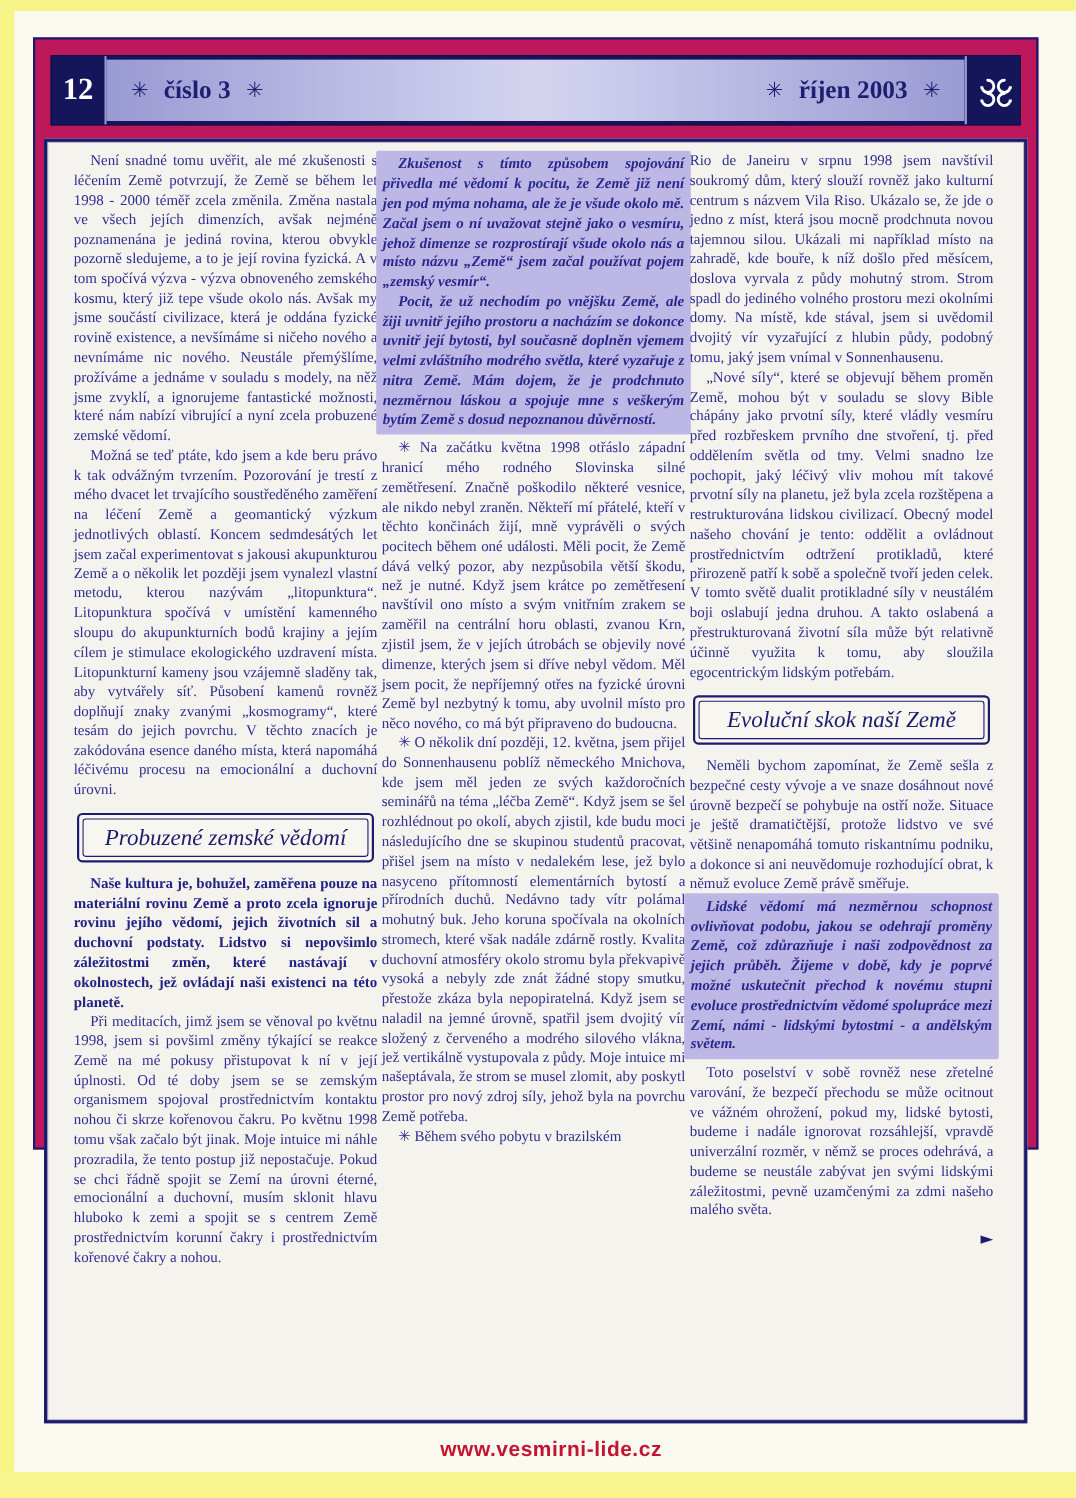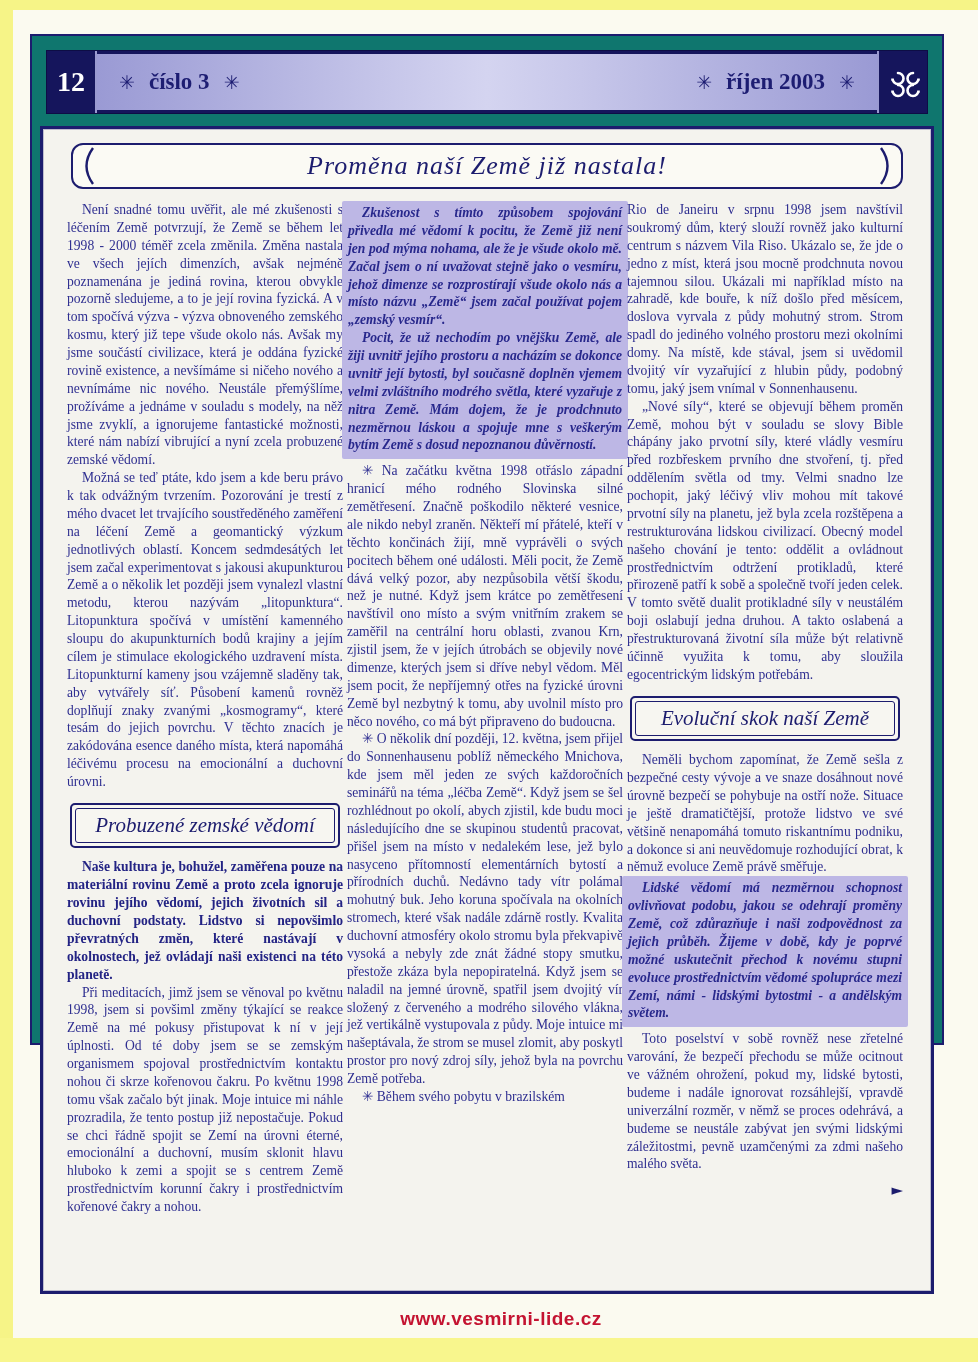--- a/index.html
+++ b/index.html
@@ -10,21 +10,21 @@
   }
   
   .strip { position:absolute; background:#f6f487; }
   .strip-top { left:0; top:0; width:978px; height:10px; }
   .strip-left { left:0; top:0; width:13px; height:1362px; }
   .strip-bottom { left:0; top:1338px; width:978px; height:24px; background:#f8f68d; }
 
   
   .page-frame {
     position:absolute; left:30px; top:34px; width:914px; height:1011px;
-    border:2px solid #1c1c6e; background:#0f766e;
+    border:2px solid #1c1c6e; background:#be185d;
   }
 
   
   .masthead-bar {
     margin:14px 14px 0 14px; height:64px; background:#15155c;
     display:flex; align-items:stretch; border:1px solid #0d0d45;
   }
   .page-num-box {
     width:50px; display:flex; align-items:center; justify-content:center;
     background:#15155c; border-right:2px solid #9a9ad0;
@@ -133,36 +133,27 @@
           <path d="M29 8 a5.5 5.5 0 1 0 5.5 5.5 V 15"></path>
           <path d="M14 20 a5.5 5.5 0 1 1 -5.5 5.5 V 27"></path>
           <path d="M29 20 a5.5 5.5 0 1 0 5.5 5.5 V 27"></path>
         </g>
       </svg>
     </div>
   </div>
 
   <div class="content-frame">
 
-    <div class="banner">
-      <svg class="banner-cap cap-left" width="18" height="38" viewBox="0 0 18 38">
-        <path d="M15 1 Q2 19 15 37" fill="none" stroke="#1c1c6e" stroke-width="2.4"></path>
-      </svg>
-      <div class="banner-text">Proměna naší Země již nastala!</div>
-      <svg class="banner-cap cap-right" width="18" height="38" viewBox="0 0 18 38">
-        <path d="M3 1 Q16 19 3 37" fill="none" stroke="#1c1c6e" stroke-width="2.4"></path>
-      </svg>
-    </div>
 
     <div class="columns" id="columns">
         <div class="col">
           <p class="para">Není snadné tomu uvěřit, ale mé zkušenosti s léčením Země potvrzují, že Země se během let 1998 - 2000 téměř zcela změnila. Změna nastala ve všech jejích dimenzích, avšak nejméně poznamenána je jediná rovina, kterou obvykle pozorně sledujeme, a to je její rovina fyzická. A v tom spočívá výzva - výzva obnoveného zemského kosmu, který již tepe všude okolo nás. Avšak my jsme součástí civilizace, která je oddána fyzické rovině existence, a nevšímáme si ničeho nového a nevnímáme nic nového. Neustále přemýšlíme, prožíváme a jednáme v souladu s modely, na něž jsme zvyklí, a ignorujeme fantastické možnosti, které nám nabízí vibrující a nyní zcela probuzené zemské vědomí.</p>
           <p class="para">Možná se teď ptáte, kdo jsem a kde beru právo k tak odvážným tvrzením. Pozorování je trestí z mého dvacet let trvajícího soustředěného zaměření na léčení Země a geomantický výzkum jednotlivých oblastí. Koncem sedmdesátých let jsem začal experimentovat s jakousi akupunkturou Země a o několik let později jsem vynalezl vlastní metodu, kterou nazývám „litopunktura“. Litopunktura spočívá v umístění kamenného sloupu do akupunkturních bodů krajiny a jejím cílem je stimulace ekologického uzdravení místa. Litopunkturní kameny jsou vzájemně sladěny tak, aby vytvářely síť. Působení kamenů rovněž doplňují znaky zvanými „kosmogramy“, které tesám do jejich povrchu. V těchto znacích je zakódována esence daného místa, která napomáhá léčivému procesu na emocionální a duchovní úrovni.</p>
           <div class="head-box"><span>Probuzené zemské vědomí</span></div>
-          <p class="para bold">Naše kultura je, bohužel, zaměřena pouze na materiální rovinu Země a proto zcela ignoruje rovinu jejího vědomí, jejich životních sil a duchovní podstaty. Lidstvo si nepovšimlo převratných změn, které nastávají v okolnostech, jež ovládají naši existenci na této planetě.</p>
+          <p class="para bold">Naše kultura je, bohužel, zaměřena pouze na materiální rovinu Země a proto zcela ignoruje rovinu jejího vědomí, jejich životních sil a duchovní podstaty. Lidstvo si nepovšimlo záležitostmi změn, které nastávají v okolnostech, jež ovládají naši existenci na této planetě.</p>
           <p class="para">Při meditacích, jimž jsem se věnoval po květnu 1998, jsem si povšiml změny týkající se reakce Země na mé pokusy přistupovat k ní v její úplnosti. Od té doby jsem se se zemským organismem spojoval prostřednictvím kontaktu nohou či skrze kořenovou čakru. Po květnu 1998 tomu však začalo být jinak. Moje intuice mi náhle prozradila, že tento postup již nepostačuje. Pokud se chci řádně spojit se Zemí na úrovni éterné, emocionální a duchovní, musím sklonit hlavu hluboko k zemi a spojit se s centrem Země prostřednictvím korunní čakry i prostřednictvím kořenové čakry a nohou.</p>
         </div>
         <div class="col">
           <div class="hl">
             <p class="para hl-para">Zkušenost s tímto způsobem spojování přivedla mé vědomí k pocitu, že Země již není jen pod mýma nohama, ale že je všude okolo mě. Začal jsem o ní uvažovat stejně jako o vesmíru, jehož dimenze se rozprostírají všude okolo nás a místo názvu „Země“ jsem začal používat pojem „zemský vesmír“.</p>
             <p class="para hl-para">Pocit, že už nechodím po vnějšku Země, ale žiji uvnitř jejího prostoru a nacházím se dokonce uvnitř její bytosti, byl současně doplněn vjemem velmi zvláštního modrého světla, které vyzařuje z nitra Země. Mám dojem, že je prodchnuto nezměrnou láskou a spojuje mne s veškerým bytím Země s dosud nepoznanou důvěrností.</p>
           </div>
           <p class="para">✳ Na začátku května 1998 otřáslo západní hranicí mého rodného Slovinska silné zemětřesení. Značně poškodilo některé vesnice, ale nikdo nebyl zraněn. Někteří mí přátelé, kteří v těchto končinách žijí, mně vyprávěli o svých pocitech během oné události. Měli pocit, že Země dává velký pozor, aby nezpůsobila větší škodu, než je nutné. Když jsem krátce po zemětřesení navštívil ono místo a svým vnitřním zrakem se zaměřil na centrální horu oblasti, zvanou Krn, zjistil jsem, že v jejích útrobách se objevily nové dimenze, kterých jsem si dříve nebyl vědom. Měl jsem pocit, že nepříjemný otřes na fyzické úrovni Země byl nezbytný k tomu, aby uvolnil místo pro něco nového, co má být připraveno do budoucna.</p>
           <p class="para">✳ O několik dní později, 12. května, jsem přijel do Sonnenhausenu poblíž německého Mnichova, kde jsem měl jeden ze svých každoročních seminářů na téma „léčba Země“. Když jsem se šel rozhlédnout po okolí, abych zjistil, kde budu moci následujícího dne se skupinou studentů pracovat, přišel jsem na místo v nedalekém lese, jež bylo nasyceno přítomností elementárních bytostí a přírodních duchů. Nedávno tady vítr polámal mohutný buk. Jeho koruna spočívala na okolních stromech, které však nadále zdárně rostly. Kvalita duchovní atmosféry okolo stromu byla překvapivě vysoká a nebyly zde znát žádné stopy smutku, přestože zkáza byla nepopiratelná. Když jsem se naladil na jemné úrovně, spatřil jsem dvojitý vír složený z červeného a modrého silového vlákna, jež vertikálně vystupovala z půdy. Moje intuice mi našeptávala, že strom se musel zlomit, aby poskytl prostor pro nový zdroj síly, jehož byla na povrchu Země potřeba.</p>
           <p class="para">✳ Během svého pobytu v brazilském</p>

